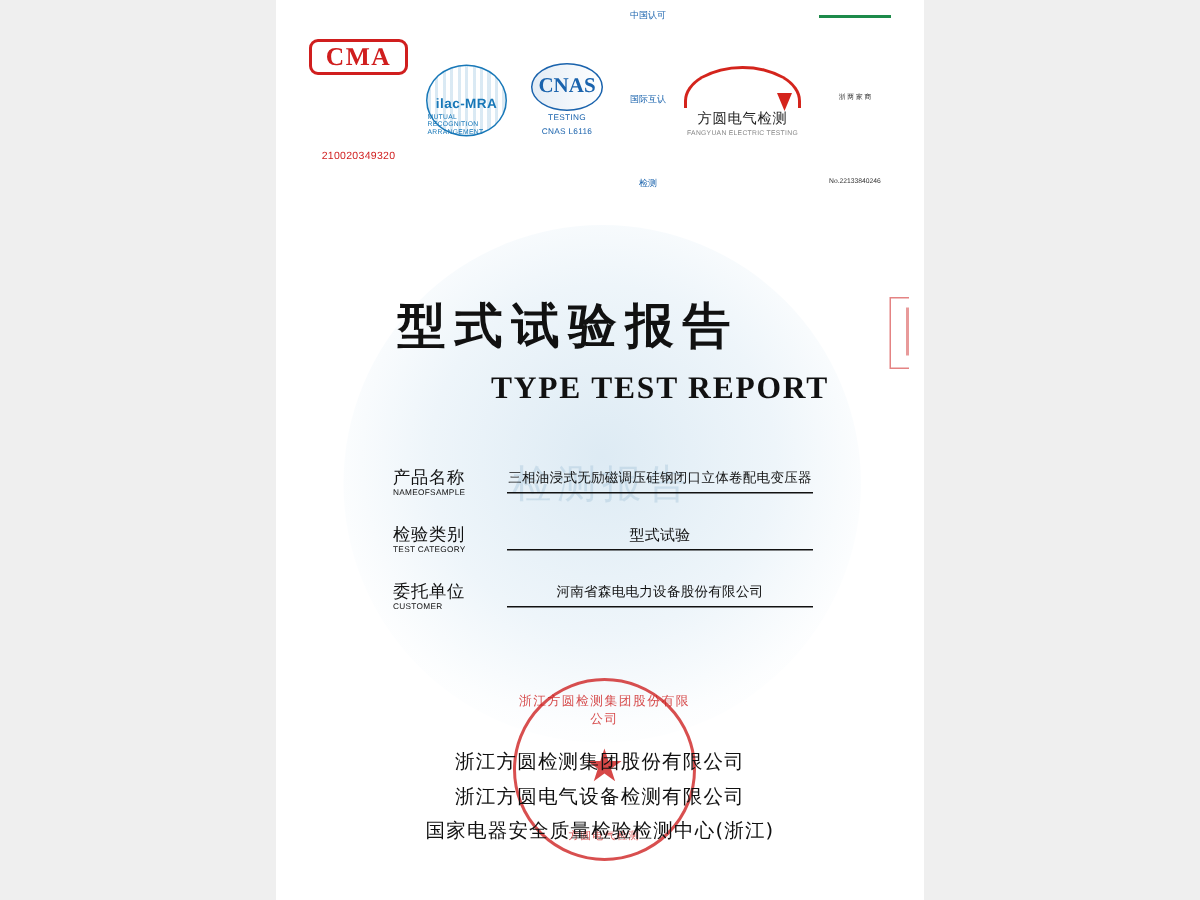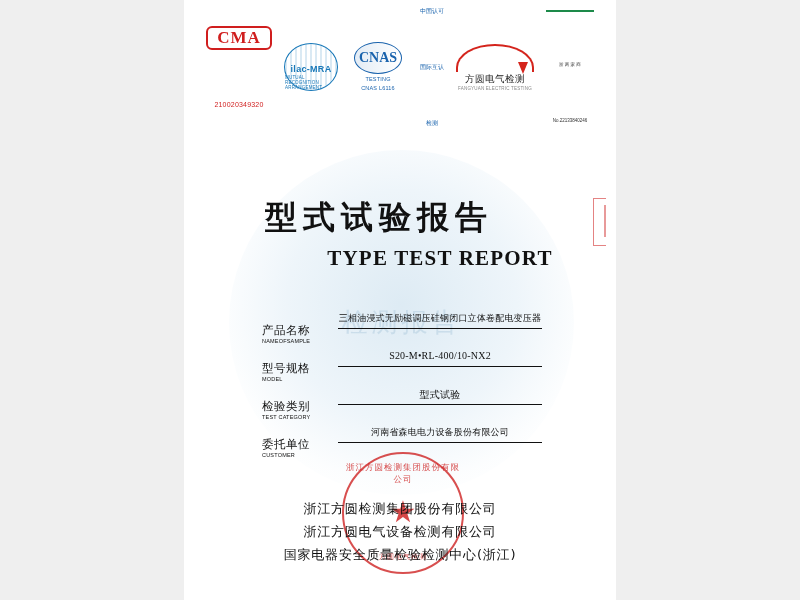--- a/index.html
+++ b/index.html
@@ -251,21 +251,21 @@
     top: 312px;
     width: 280px;
   }
   .field-row {
     position: relative;
     height: 38px;
   }
   .field-label {
     position: absolute;
     left: 0;
-    top: 12px;
+    top: 0;
     width: 74px;
   }
   .field-label .cn {
     display: block;
     font-family: "DejaVu Sans", sans-serif;
     font-size: 11.5px;
     color: #111;
     letter-spacing: 0.5px;
     line-height: 1.1;
   }
@@ -444,27 +444,20 @@
     <div id="fields">
 
       <div class="field-row">
         <div class="field-label">
           <span class="cn">产品名称</span>
           <span class="en">NAMEOFSAMPLE</span>
         </div>
         <div class="field-value">三相油浸式无励磁调压硅钢闭口立体卷配电变压器</div>
       </div>
 
-      <div class="field-row">
-        <div class="field-label">
-          <span class="cn">型号规格</span>
-          <span class="en">MODEL</span>
-        </div>
-        <div class="field-value model">S20-M•RL-400/10-NX2</div>
-      </div>
 
       <div class="field-row">
         <div class="field-label">
           <span class="cn">检验类别</span>
           <span class="en">TEST CATEGORY</span>
         </div>
         <div class="field-value category">型式试验</div>
       </div>
 
       <div class="field-row">

